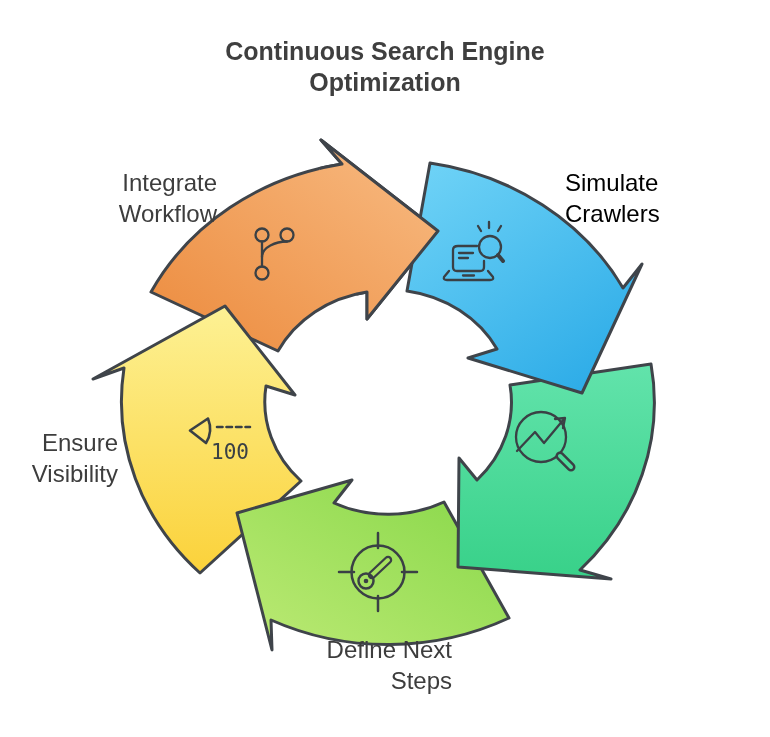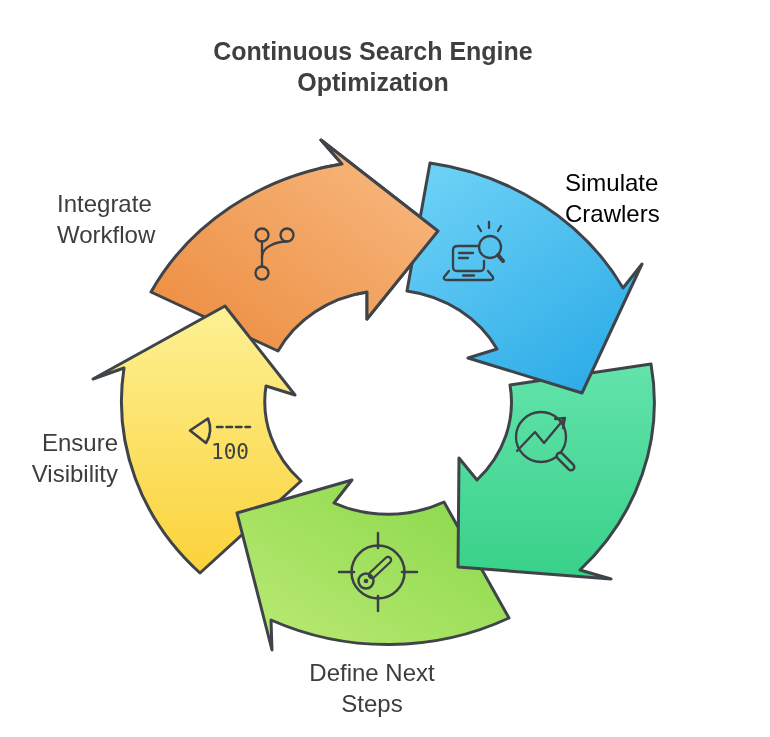--- a/index.html
+++ b/index.html
@@ -1,27 +1,27 @@
 <!DOCTYPE html>
 <html><head>
 <meta charset="utf-8">
 <style>
   html,body{margin:0;padding:0;}
   body{width:770px;height:737px;background:#ffffff;position:relative;overflow:hidden;
        font-family:"Liberation Sans", sans-serif;}
   .stage{position:absolute;left:0;top:0;width:770px;height:737px;}
   svg{position:absolute;left:0;top:0;}
-  .title{position:absolute;left:0;top:36px;width:746px;text-align:center;
+  .title{position:absolute;left:12px;top:36px;width:746px;text-align:center;
          font-size:25px;font-weight:bold;line-height:31px;white-space:pre-line;}
   .label{position:absolute;font-size:24px;font-weight:400;line-height:31px;white-space:pre-line;}
-  .label.integrate{left:57px;top:167px;width:160px;text-align:left;margin-top:21px;}
+  .label.integrate{left:57px;top:167px;width:160px;text-align:right;}
   .label.simulate{left:565px;top:167px;text-align:left;}
   .label.generate{left:637px;top:427px;text-align:left;}
   .label.ensure{left:8px;top:427px;width:110px;text-align:right;}
-  .label.define{left:292px;top:657px;width:160px;text-align:center;}
+  .label.define{left:292px;top:634px;width:160px;text-align:right;}
 </style>
 </head>
 <body>
 
 <div class="stage">
 
 <svg width="770" height="737" viewBox="0 0 770 737">
   <defs>
     <linearGradient id="gradOrange" x1="0" y1="1" x2="1" y2="0">
       <stop offset="0" stop-color="#ec8a3c"></stop>

